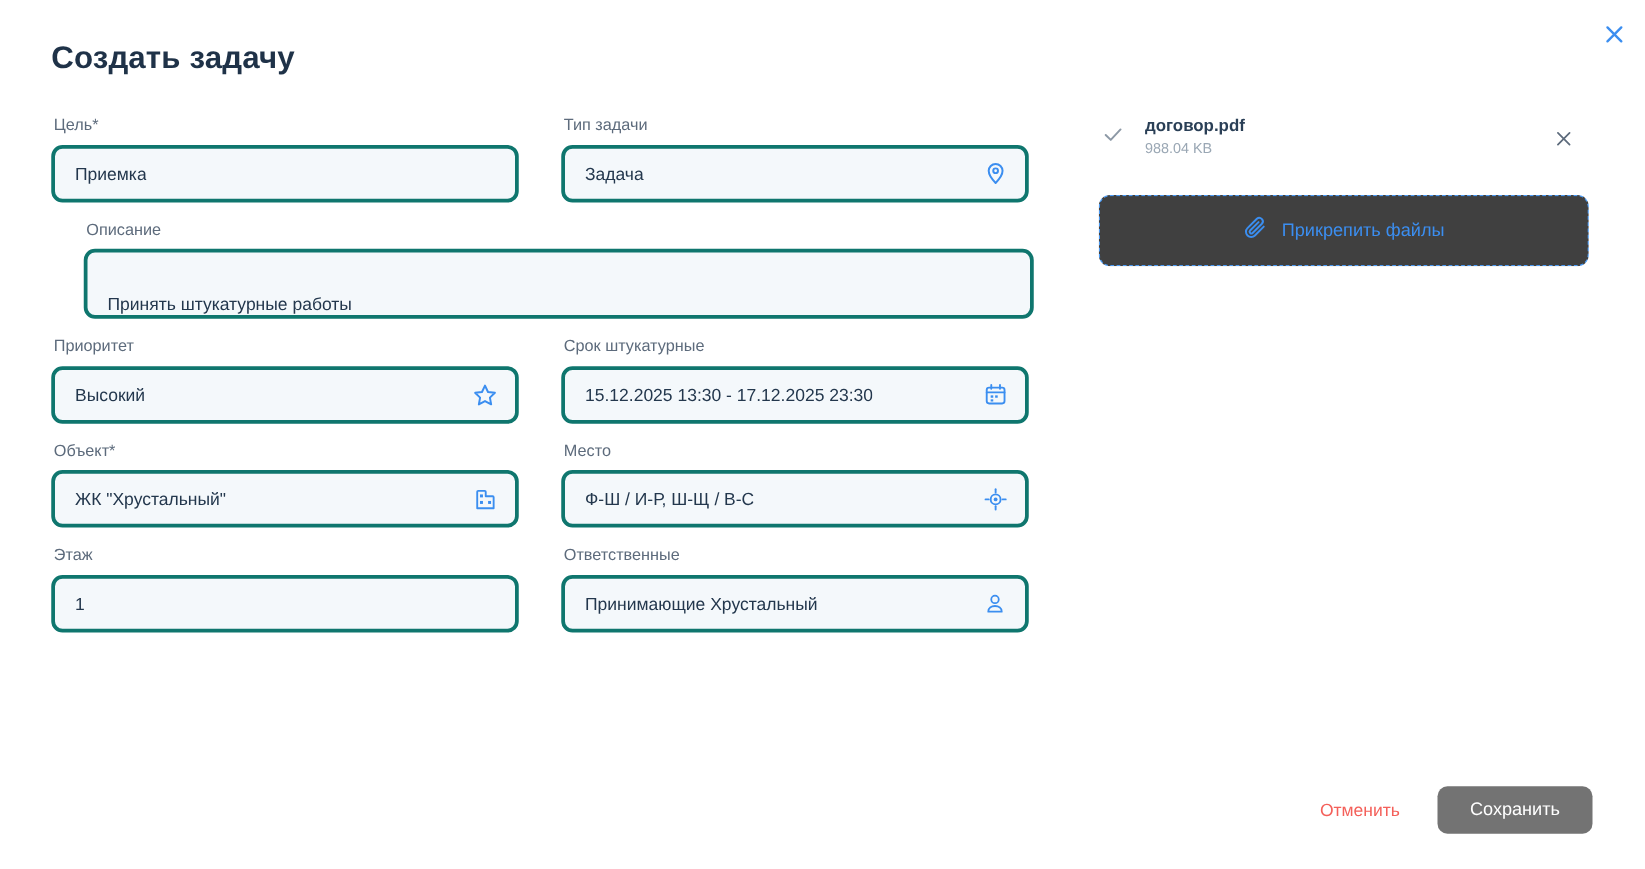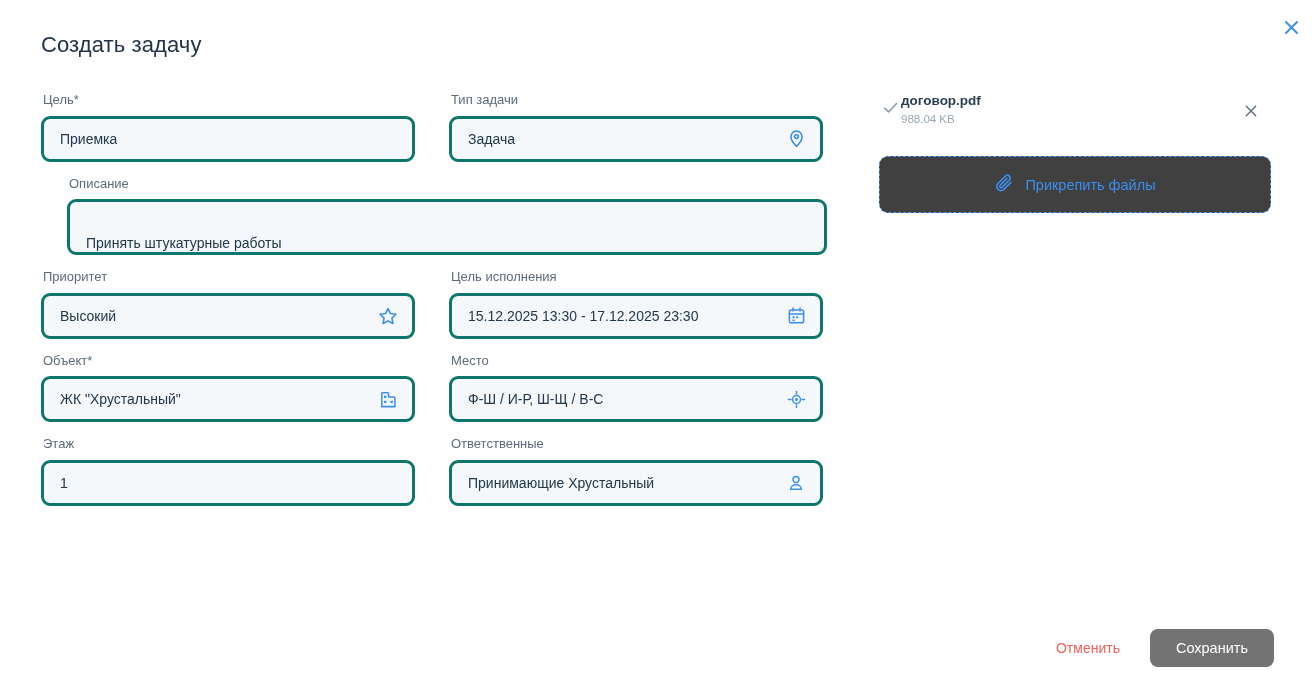--- a/index.html
+++ b/index.html
@@ -32,22 +32,22 @@
     cursor: pointer;
     background: none;
     border: none;
     padding: 0;
   }
 
   .title {
     position: absolute;
     left: 41px;
     top: 32px;
-    font-size: 22px;
-    font-weight: normal;
+    font-size: 25px;
+    font-weight: bold;
     color: #1f3248;
     letter-spacing: 0.1px;
     margin: 0;
   }
 
   
   .form-area {
     position: absolute;
     left: 41px;
     top: 92px;
@@ -129,20 +129,21 @@
   .file-check {
     width: 22px;
     height: 22px;
     flex: 0 0 22px;
     margin-top: 4px;
     display: flex;
     align-items: center;
     justify-content: center;
   }
   .file-meta {
+    margin-left: 15px;
     display: flex;
     flex-direction: column;
     justify-content: center;
   }
   .file-name {
     font-size: 13.5px;
     font-weight: bold;
     color: #2a3f56;
     line-height: 1.35;
   }
@@ -264,21 +265,21 @@
         <div class="input-box">
           <span class="input-value">Высокий</span>
           <span class="field-icon">
             <svg width="20" height="20" viewBox="0 0 24 24" fill="none" stroke="#3b8ef0" stroke-width="1.9" stroke-linejoin="round">
               <polygon points="12,3 14.9,9.1 21.5,9.9 16.7,14.5 17.9,21 12,17.8 6.1,21 7.3,14.5 2.5,9.9 9.1,9.1"></polygon>
             </svg>
           </span>
         </div>
       </div>
       <div class="col">
-        <label class="field-label">Цель исполнения</label>
+        <label class="field-label">Срок штукатурные</label>
         <div class="input-box">
           <span class="input-value">15.12.2025 13:30 - 17.12.2025 23:30</span>
           <span class="field-icon">
             <svg width="19" height="19" viewBox="0 0 24 24" fill="none" stroke="#3b8ef0" stroke-width="1.9" stroke-linecap="round">
               <rect x="3" y="5.2" width="18" height="16" rx="2.4"></rect>
               <line x1="7.6" y1="2.5" x2="7.6" y2="6.4"></line>
               <line x1="16.4" y1="2.5" x2="16.4" y2="6.4"></line>
               <line x1="3" y1="10" x2="21" y2="10"></line>
               <rect x="7" y="13" width="2.6" height="2.4" fill="#3b8ef0" stroke="none"></rect>
               <rect x="11.5" y="13" width="2.6" height="2.4" fill="#3b8ef0" stroke="none"></rect>

